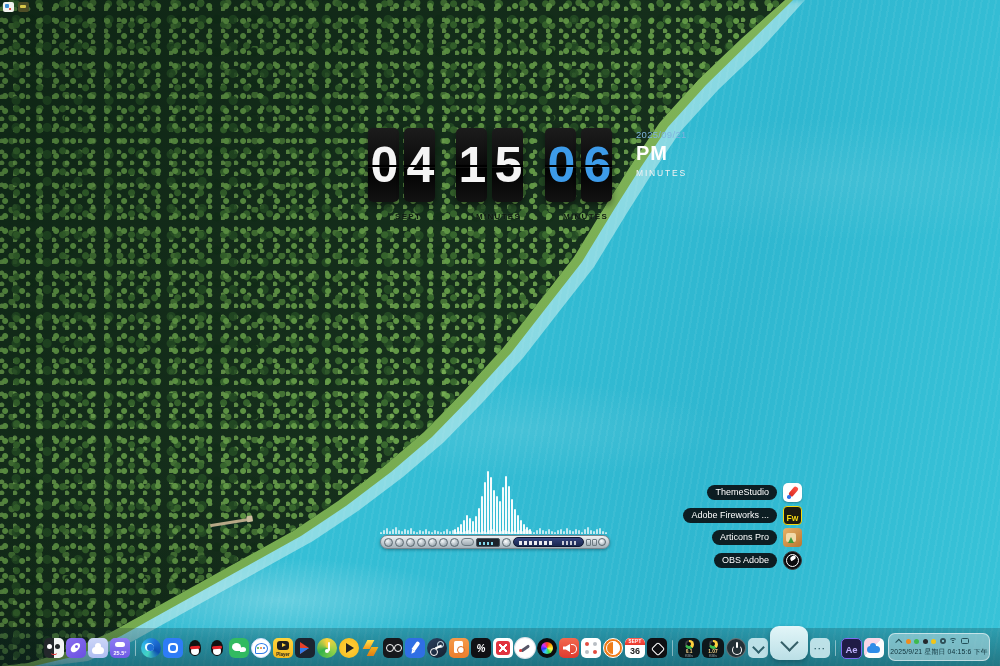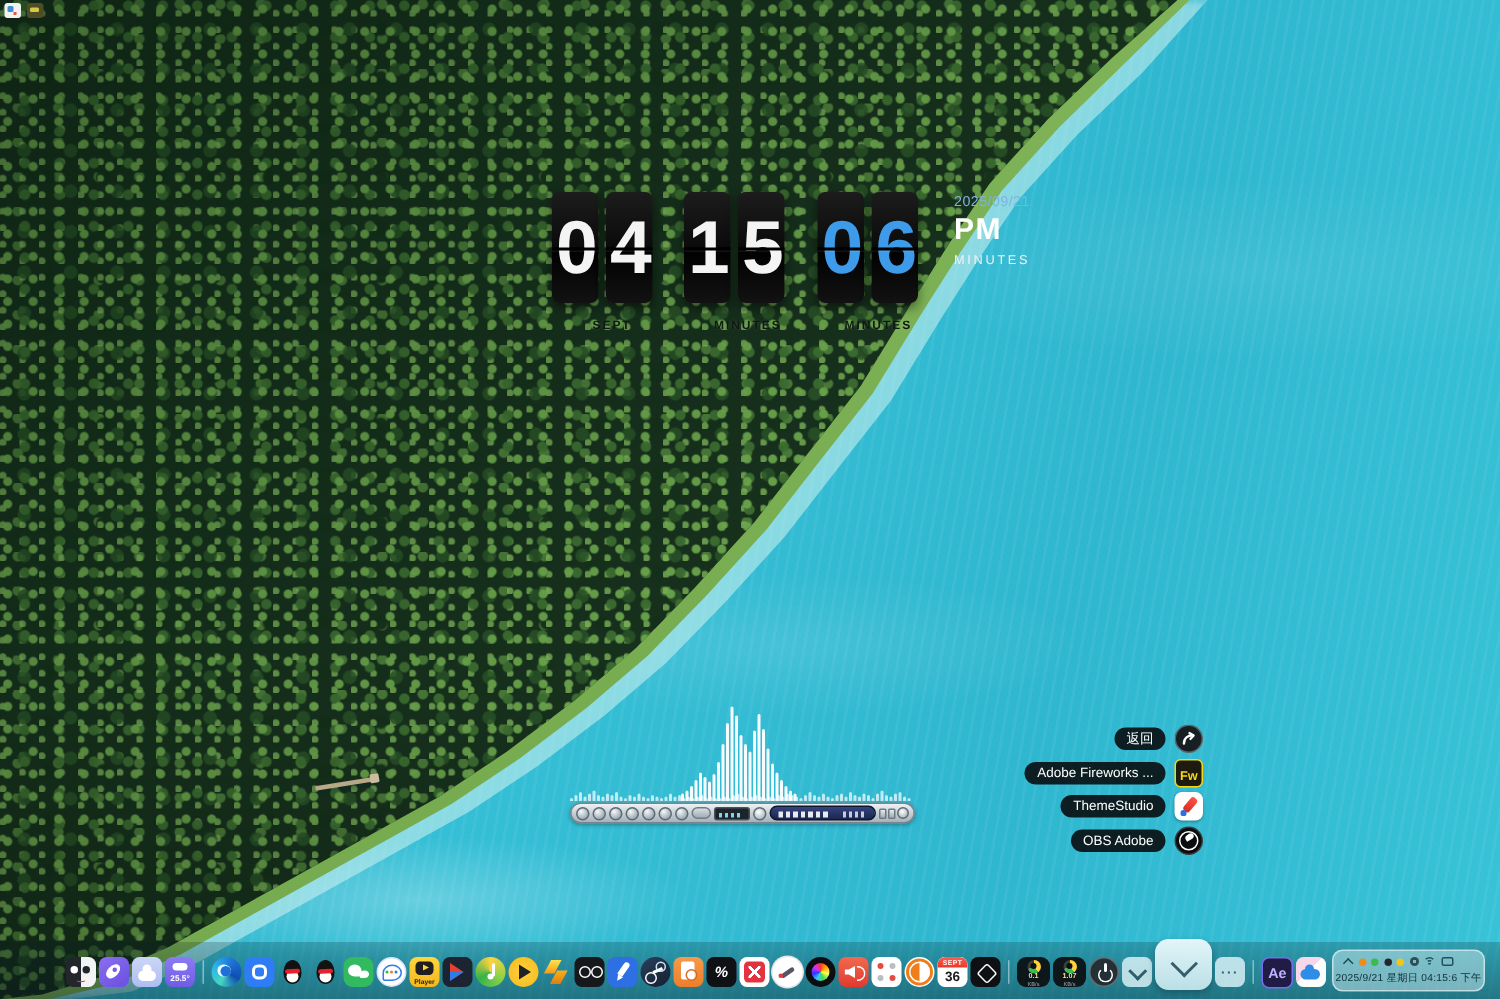--- a/index.html
+++ b/index.html
@@ -393,35 +393,30 @@
       <div class="pright">
         <div class="ps"></div>
         <div class="ps"></div>
         <div class="pknob small"></div>
       </div>
     </div>
   </div>
 
   <div class="shortcuts">
     <div class="sc-row">
-      <span class="pill">返回</span>
-      <span class="sc sc-back">
-        <svg width="11" height="11" viewBox="0 0 12 12">
-            <path d="M2.5 9.5 C2.5 5.5 5.5 3.5 9 3.5" fill="none" stroke="#fff" stroke-width="1.8" stroke-linecap="round"></path>
-            <path d="M6.5 1.8 L9.6 3.6 L7.2 6.2" fill="none" stroke="#fff" stroke-width="1.6" stroke-linecap="round" stroke-linejoin="round"></path>
-          </svg>
-      </span>
+      <span class="pill">ThemeStudio</span>
+      <span class="sc sc-theme"></span>
     </div>
     <div class="sc-row">
       <span class="pill">Adobe Fireworks ...</span>
       <span class="sc sc-fw"><span>Fw</span></span>
     </div>
     <div class="sc-row">
-      <span class="pill">ThemeStudio</span>
-      <span class="sc sc-theme"></span>
+      <span class="pill">Articons Pro</span>
+      <span class="sc sc-art"></span>
     </div>
     <div class="sc-row">
       <span class="pill">OBS Adobe</span>
       <span class="sc sc-obs"></span>
     </div>
   </div>
 
   <div class="dock">
     <div class="dockrow">
       <div class="di d-face"></div>

